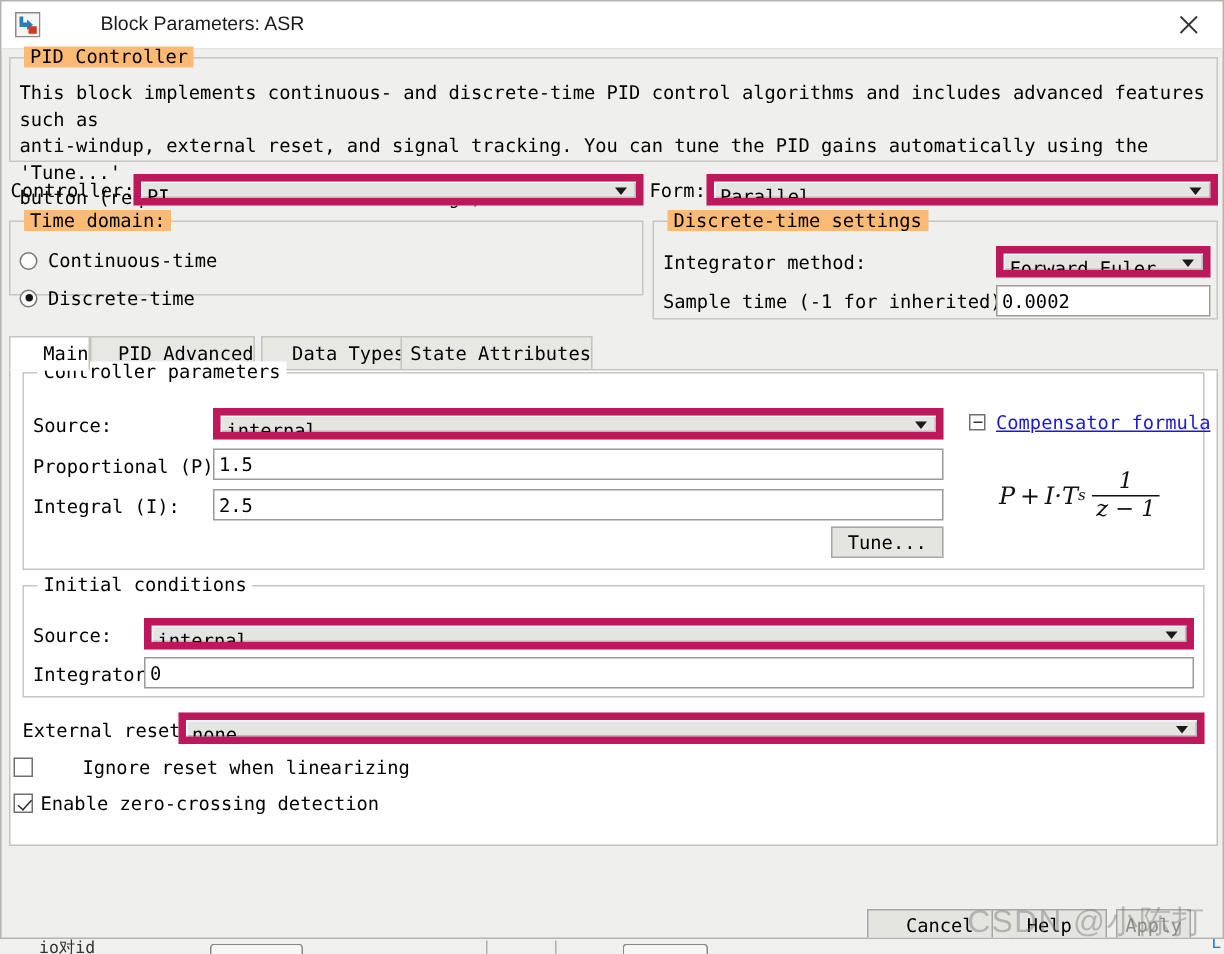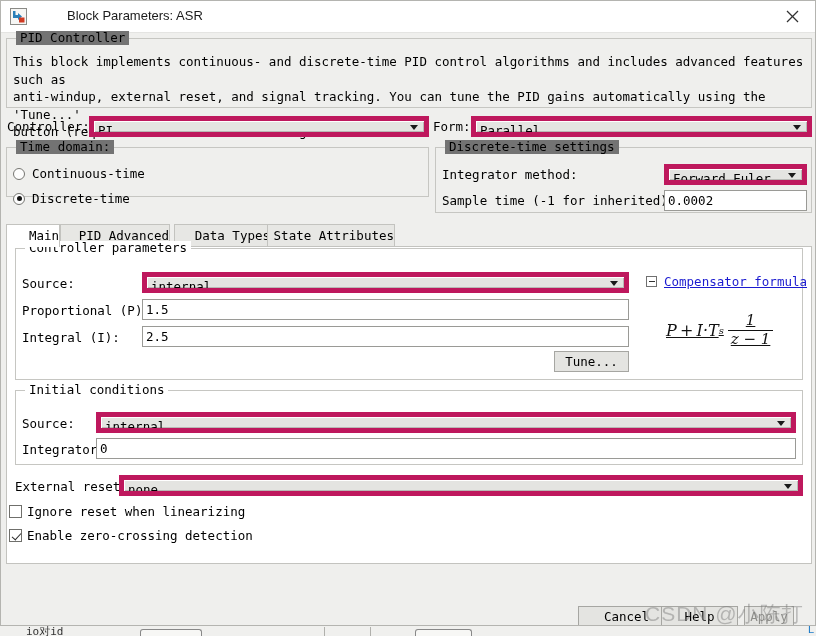--- a/index.html
+++ b/index.html
@@ -102,21 +102,21 @@
 
   
   .groupbox {
     position: absolute;
     border: 1px solid #c6c6c2;
     box-sizing: border-box;
   }
   .groupbox > .gtitle {
     position: absolute;
     top: -8px; left: 9px;
-    background: #737373;
+    background: #fdba74;
     padding: 0 4px;
     font-size: 12.5px;
     white-space: nowrap;
     line-height: 14px;
   }
   .groupbox.on-white > .gtitle { background: #ffffff; }
 
   .lbl {
     position: absolute;
     white-space: nowrap;
@@ -312,21 +312,20 @@
   }
   #formula {
     position: absolute;
     font-family: "DejaVu Serif", serif;
     font-style: italic;
     font-size: 16px;
     color: #111;
     white-space: nowrap;
     display: flex;
     align-items: center;
-    text-decoration: underline;
   }
   #formula .sub {
     font-size: 10px;
     vertical-align: sub;
     font-style: italic;
   }
   #formula .frac {
     display: inline-flex;
     flex-direction: column;
     align-items: center;
@@ -492,21 +491,21 @@
   </div>
   <span class="lbl" style="left:21px; top:441px;">Integrator:</span>
   <div class="tinput" style="left:95px; top:437px; width:700px; height:21px;">0</div>
 
   <span class="lbl" style="left:14px; top:478px;">External reset:</span>
   <div class="combo raised" style="left:118px; top:474px; width:684px; height:21px;">
     <span class="ctext">none</span>
     <span class="carrow"></span>
   </div>
 
-  <div class="check-row" style="left:8px; top:503px;">
+  <div class="check-row" style="left:8px; top:503px;gap:28px;">
     <span class="check-mark"></span>
     <span>Ignore reset when linearizing</span>
   </div>
   <div class="check-row" style="left:8px; top:527px;">
     <span class="check-mark checked"></span>
     <span>Enable zero-crossing detection</span>
   </div>
 
   <div class="pbtn default" style="left:494px; top:605px; width:77px; height:22px; line-height:18px;">OK</div>
   <div class="pbtn" style="left:577px; top:605px; width:97px; height:22px; line-height:20px;">Cancel</div>

